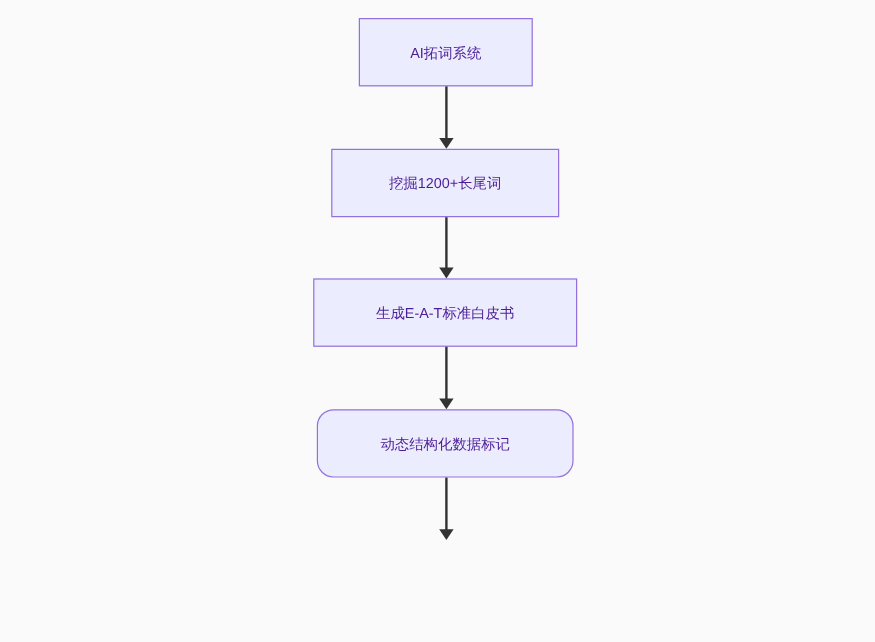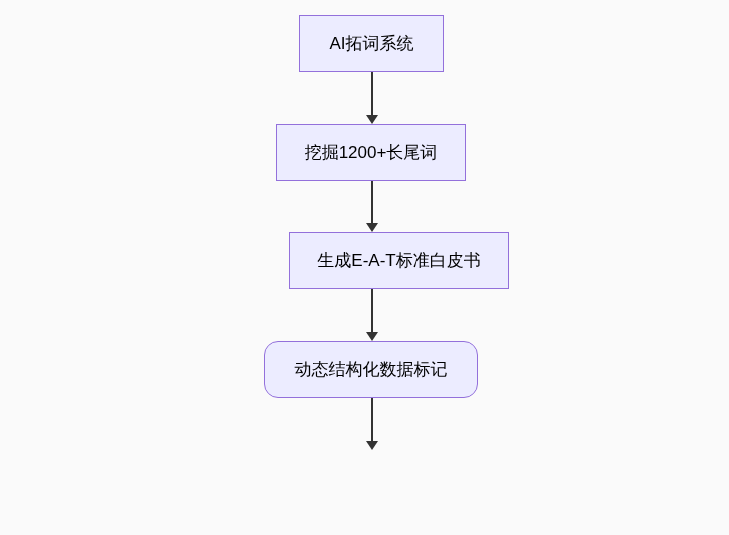--- a/index.html
+++ b/index.html
@@ -18,32 +18,32 @@
     width: 729px;
     height: 535px;
     background: #fafafa;
   }
   .flow-node {
     position: absolute;
     box-sizing: border-box;
     height: 57px;
     background: #ECECFF;
     border: 1px solid #9370DB;
-    color: #000000;
-    font-size: 17px;
+    color: #4c1d95;
+    font-size: 12px;
     display: flex;
     align-items: center;
     justify-content: center;
     text-align: center;
     line-height: 1;
     white-space: nowrap;
   }
   .node-0 { left: 299px; top: 15px;  width: 145px; }
   .node-1 { left: 276px; top: 124px; width: 190px; }
-  .node-2 { left: 261px; top: 232px; width: 220px; margin-left: 28px; }
+  .node-2 { left: 261px; top: 232px; width: 220px; }
   .node-3 { left: 264px; top: 341px; width: 214px; border-radius: 14px; }
   .node-4 { left: 254px; top: 450px; width: 235px; }
 
   .flow-arrow {
     position: absolute;
     left: 365px;
     width: 13px;
   }
   .arrow-0 { top: 72px;  height: 52px; }
   .arrow-1 { top: 181px; height: 51px; }

